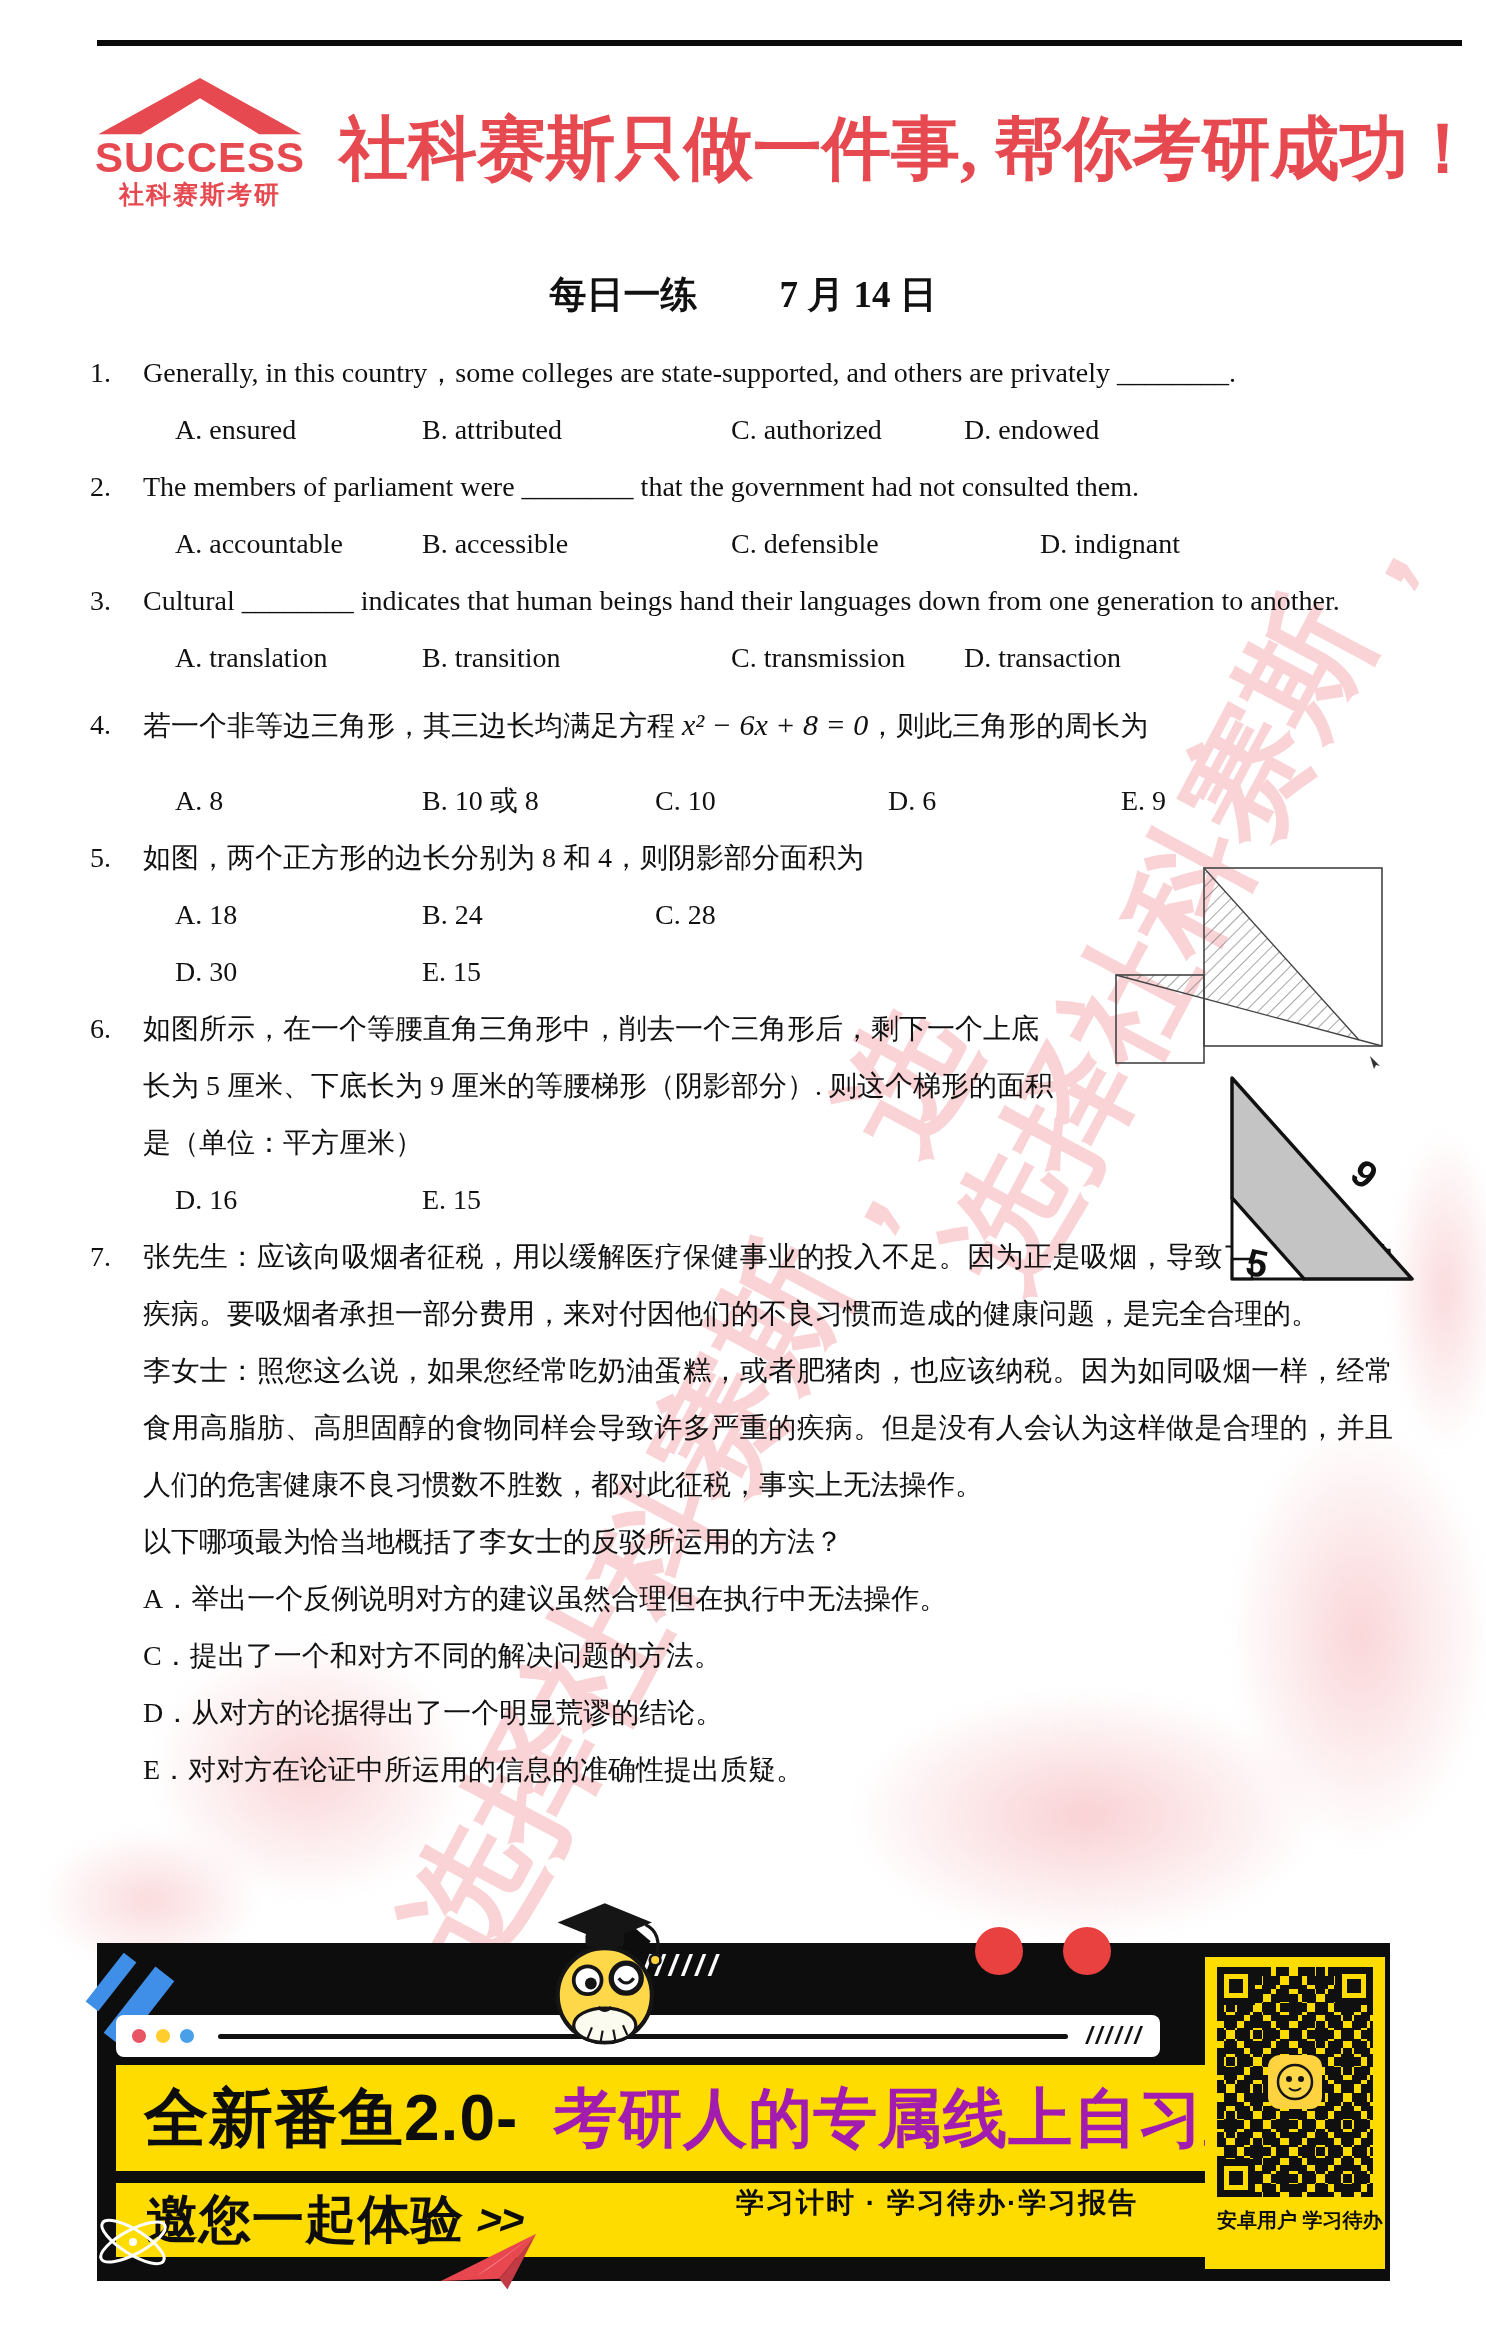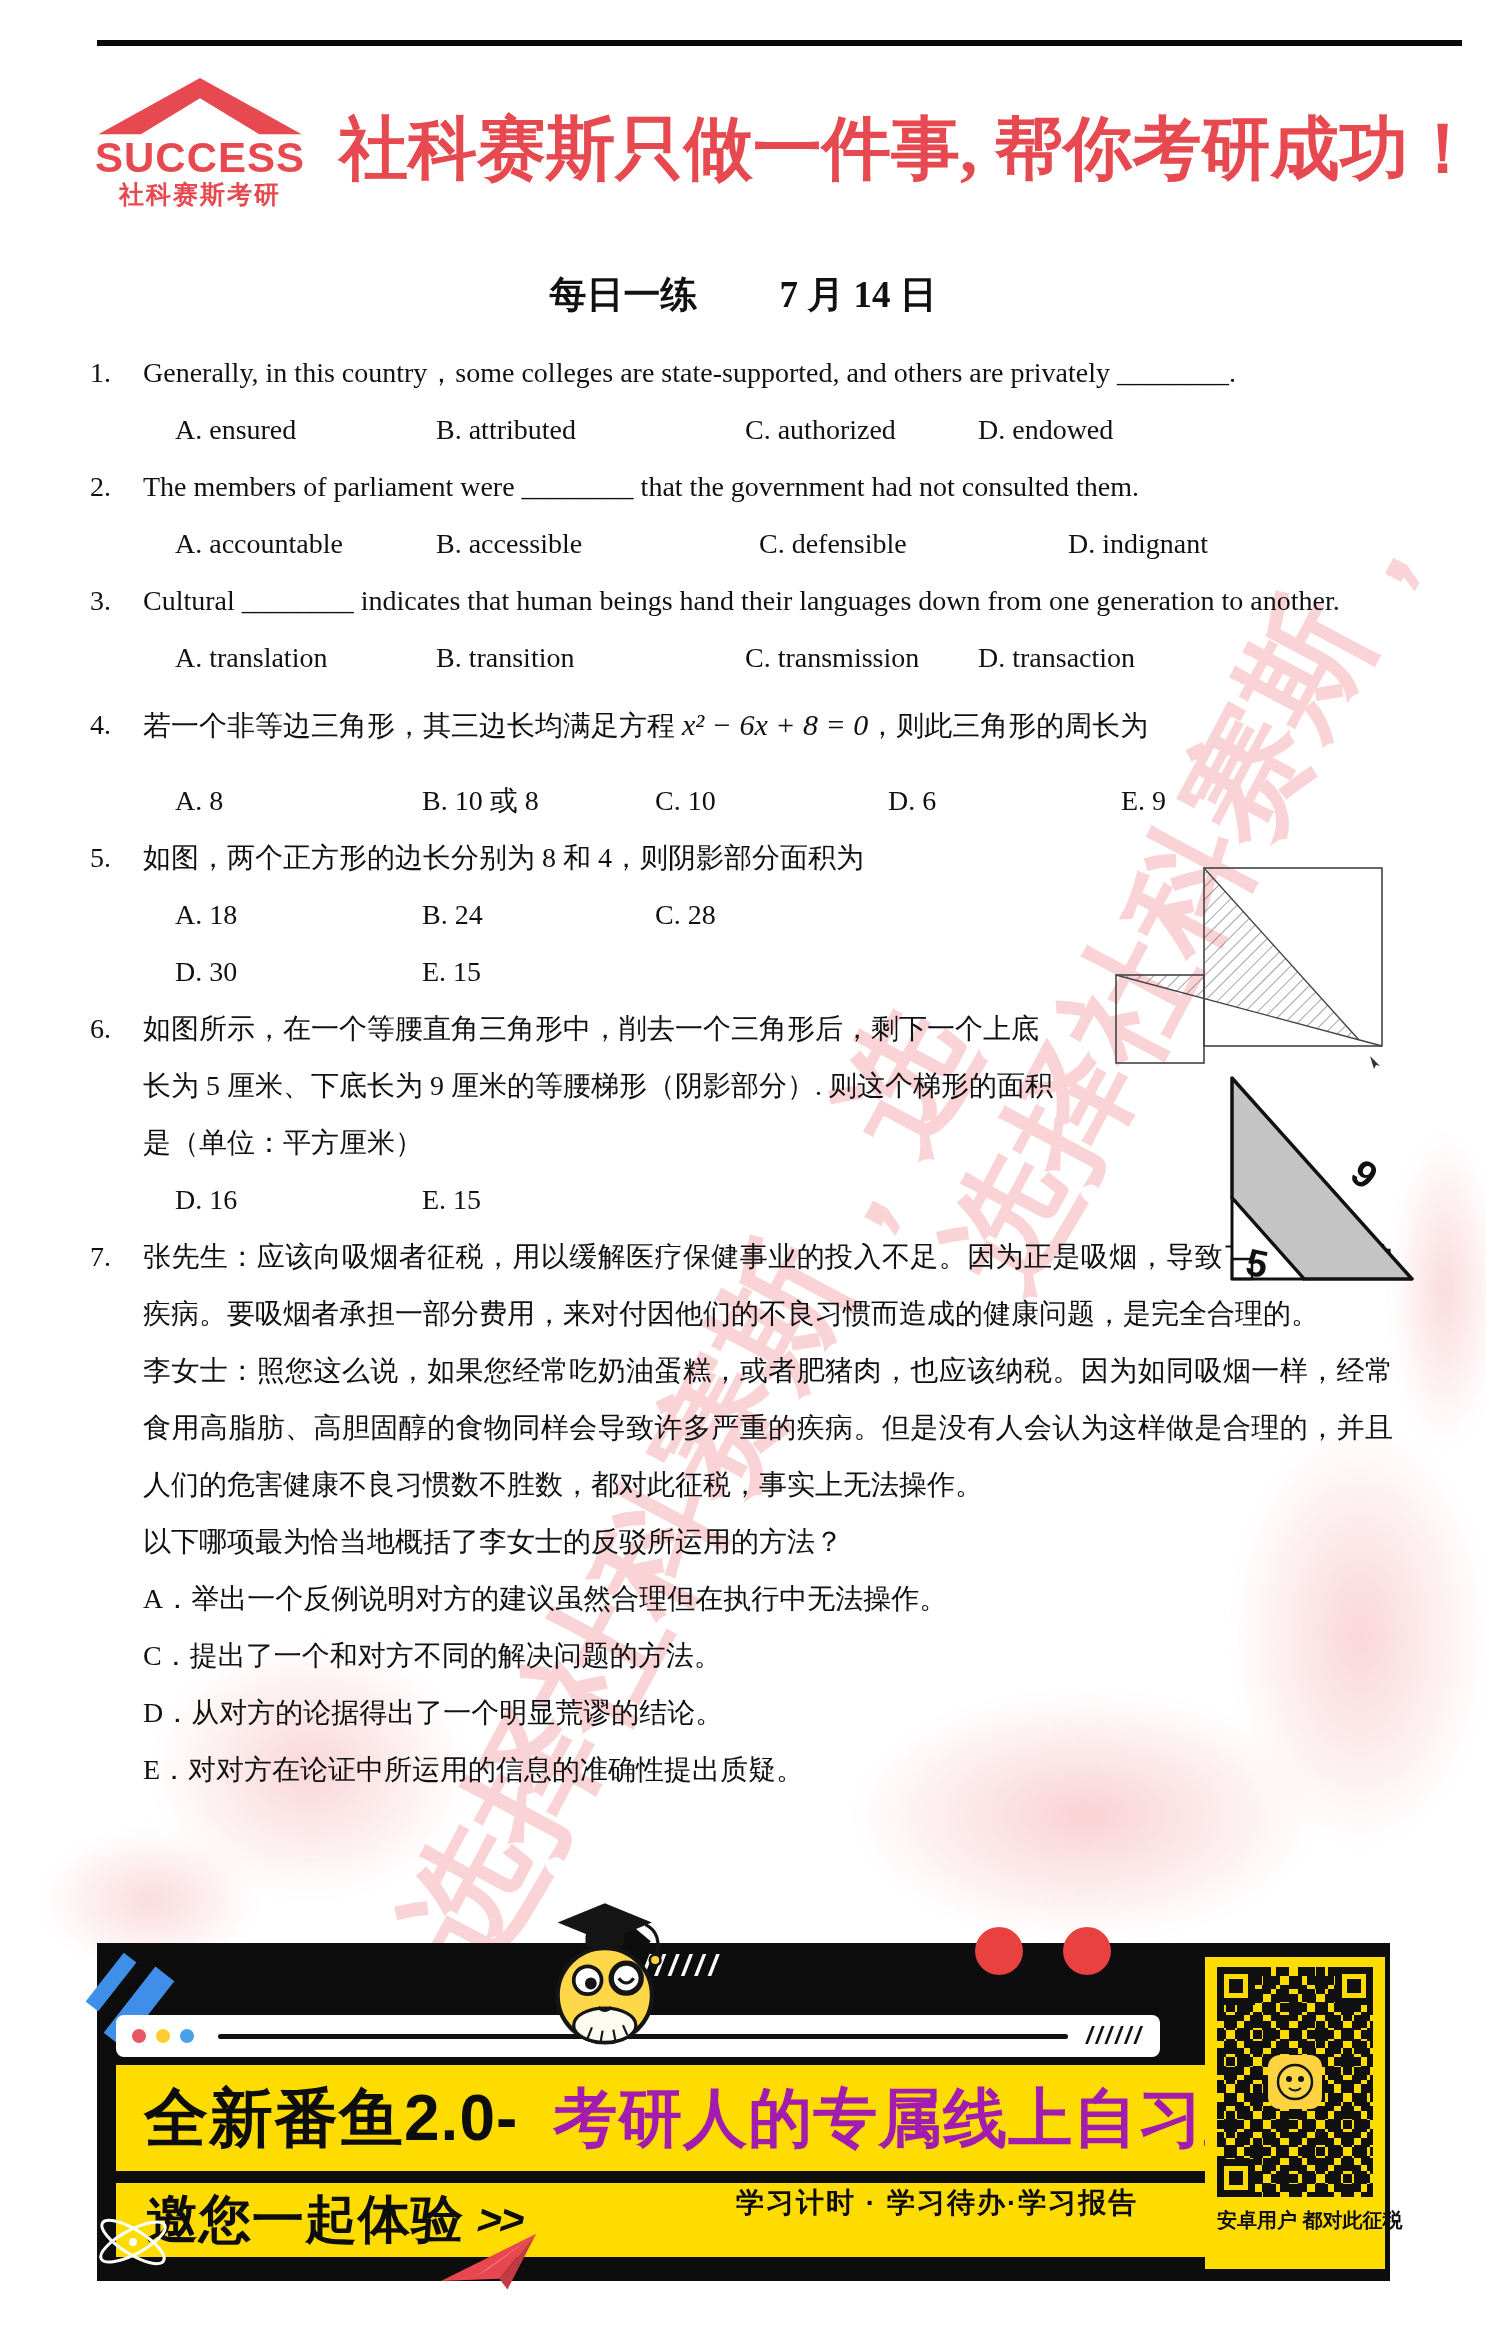--- a/index.html
+++ b/index.html
@@ -30,21 +30,21 @@
   .b3{left:1230px;top:1420px;width:260px;height:430px;background:radial-gradient(closest-side,rgba(244,164,170,0.45),transparent);}
   .b4{left:40px;top:1830px;width:220px;height:140px;background:radial-gradient(closest-side,rgba(244,164,170,0.4),transparent);}
   .b5{left:1390px;top:1130px;width:110px;height:320px;background:radial-gradient(closest-side,rgba(244,164,170,0.4),transparent);}
   
   .content{position:absolute;left:90px;top:344px;width:1310px;font-size:28px;line-height:57px;z-index:2;}
   .q{display:flex;}
   .qnum{width:53px;flex:none;}
   .qbody{flex:1;min-width:0;}
   .opts{padding-left:32px;white-space:nowrap;}
   .opt{display:inline-block;}
-  .c240{width:240px;} .c302{width:302px;margin-left:14px;} .c226{width:226px;}
+  .c240{width:240px;} .c302{width:302px;} .c226{width:226px;}
   .q4{margin-top:10px;}
   .q4 .opts{margin-top:18px;}
   .eq{font-style:italic;font-size:30px;}
   .q6 .qtext{max-width:912px;}
   .q7 .qtext{max-width:1250px;text-align:justify;}
   
   .diagram{position:absolute;z-index:2;}
   .d5{left:1112px;top:864px;}
   .d6{left:1216px;top:1074px;}
   
@@ -303,17 +303,17 @@
         <div class="finder f-bl"></div>
         <div class="qr-logo">
           <svg width="40" height="40" viewBox="0 0 40 40">
             <circle cx="20" cy="20" r="17" fill="#ffd84a" stroke="#151515" stroke-width="2.5"></circle>
             <circle cx="14" cy="17" r="3" fill="#151515"></circle>
             <circle cx="26" cy="17" r="3" fill="#151515"></circle>
             <path d="M14,26 q6,5 12,0" stroke="#151515" stroke-width="2" fill="none"></path>
           </svg>
         </div>
       </div>
-      <div class="qr-caption">安卓用户 都对此征税</div>
+      <div class="qr-caption">安卓用户 学习待办</div>
     </div>
   </div>
 
 </div>
 
 </body></html>

